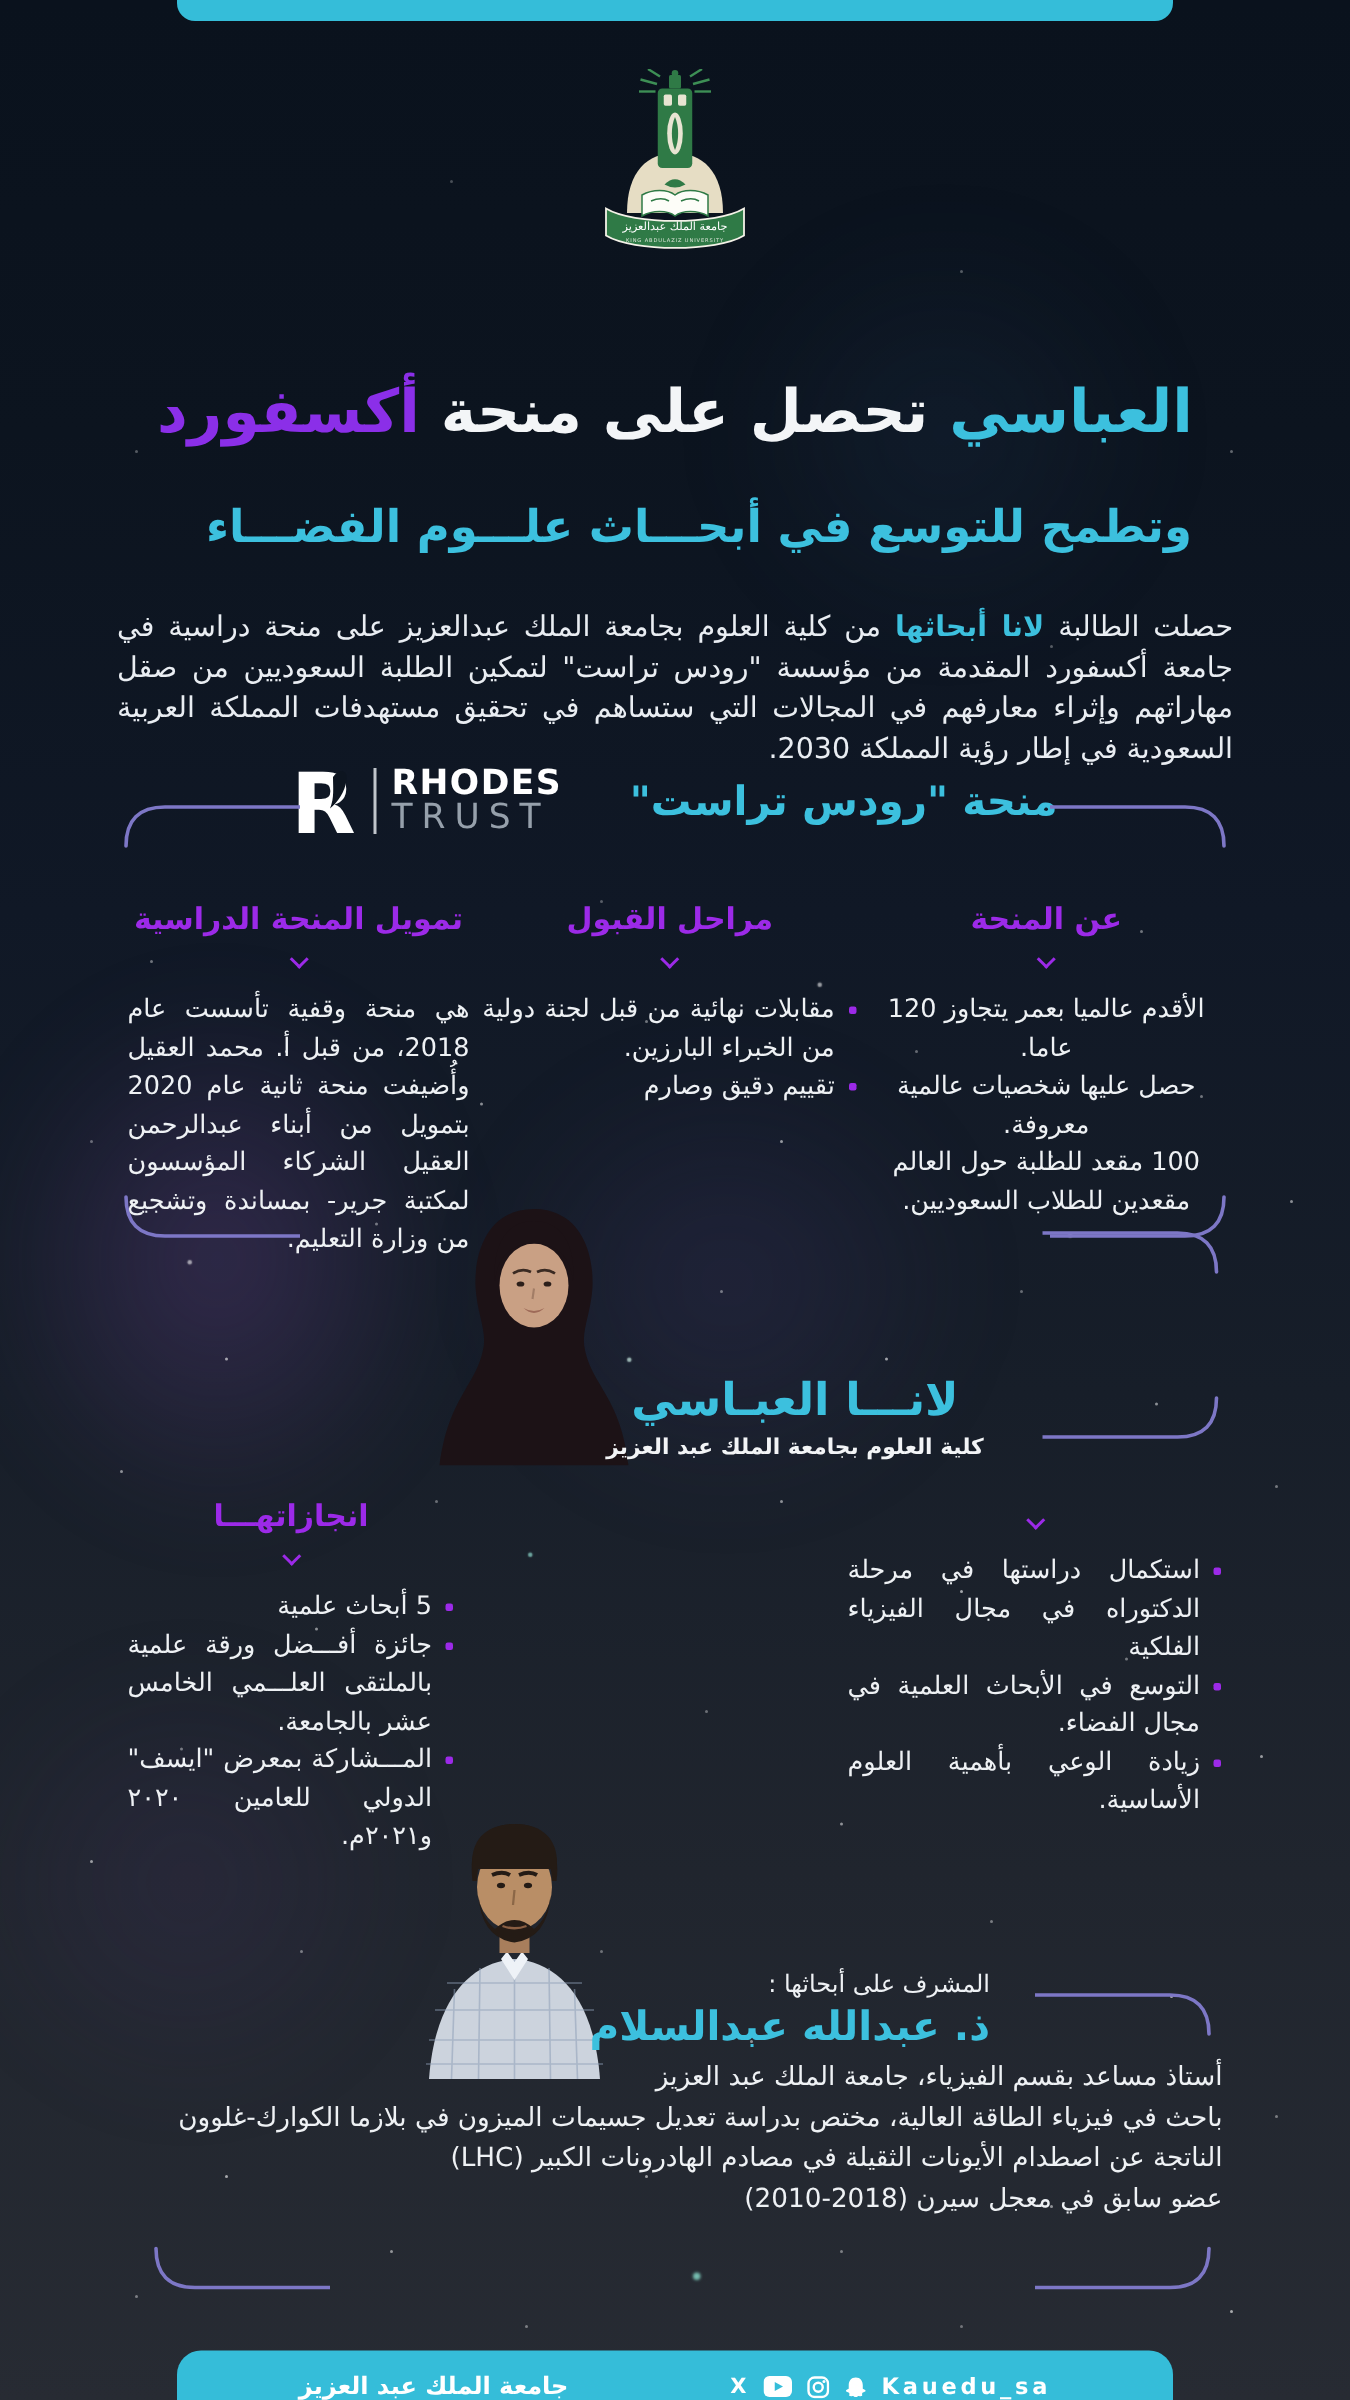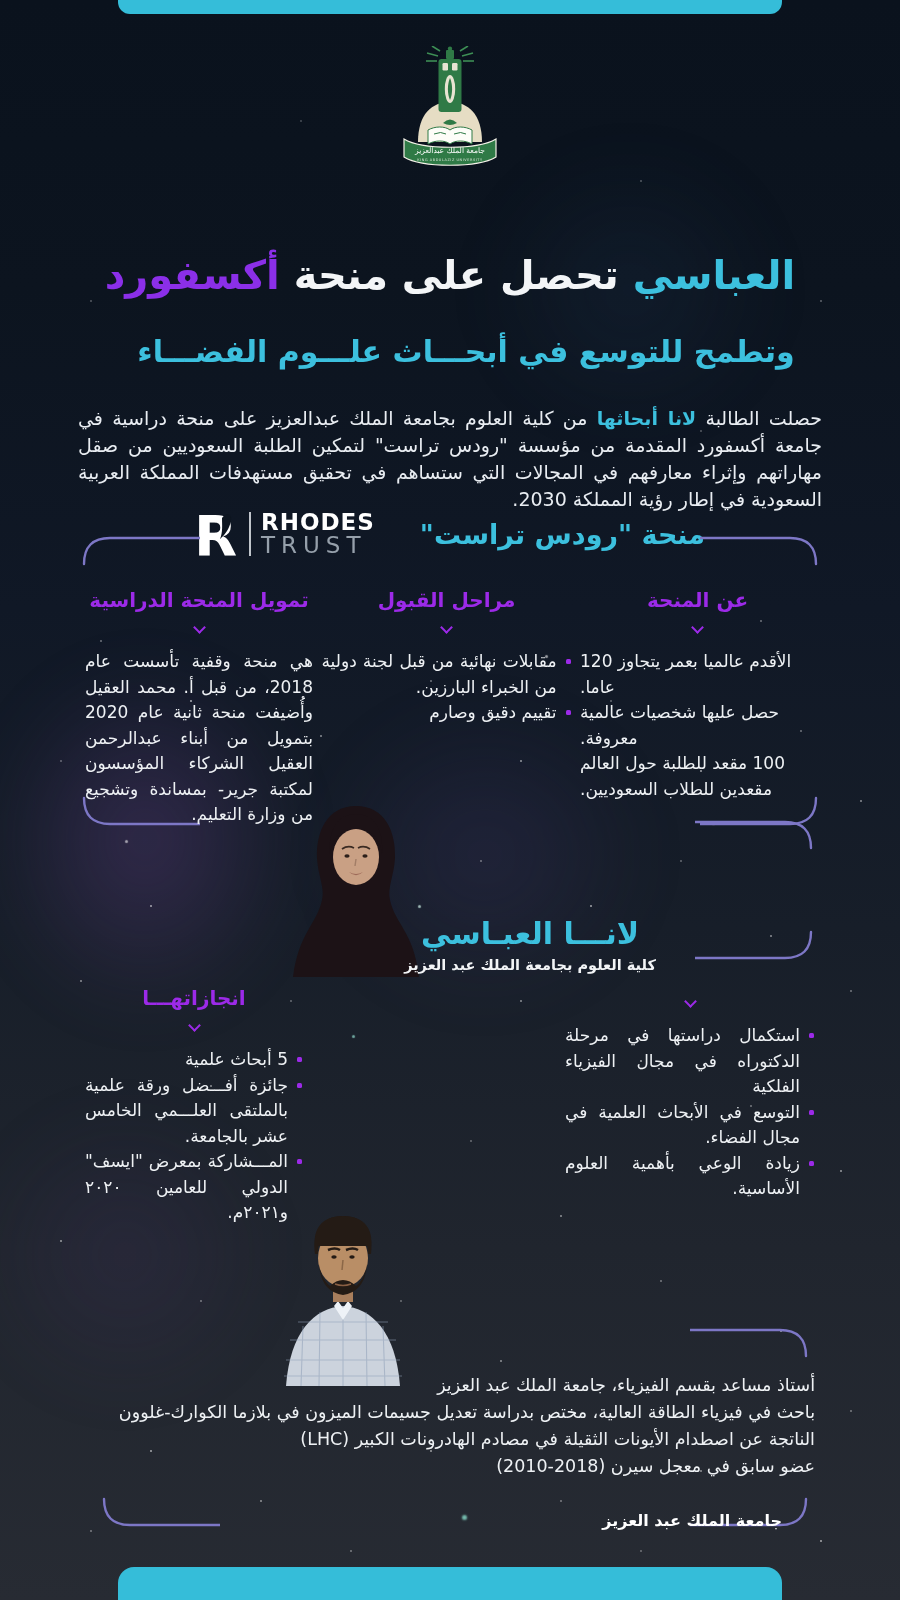--- a/index.html
+++ b/index.html
@@ -32,21 +32,21 @@
     760px 620px rgba(255,255,255,.4),200px 420px rgba(255,255,255,.25),700px 430px rgba(255,255,255,.3),
     820px 300px rgba(255,255,255,.35),90px 300px rgba(255,255,255,.3),640px 180px rgba(255,255,255,.3),
     300px 120px rgba(255,255,255,.25);}
   #stars2{position:absolute;top:0;left:0;width:3px;height:3px;border-radius:50%;
     box-shadow:463px 1516px 2px 1px rgba(140,230,210,.8),352px 1035px 1px 0 rgba(150,230,215,.7),
     418px 905px 1px 0 rgba(220,255,245,.7),712px 822px 1px 0 rgba(255,255,255,.7),
     545px 655px 1px 0 rgba(255,255,255,.6),125px 840px 1px 0 rgba(255,255,255,.6);}
   
   .topbar{position:absolute;left:118px;top:0;width:664px;height:14px;border-radius:0 0 12px 12px;}
   .footbar{position:absolute;left:118px;top:1567px;width:664px;height:33px;border-radius:16px 16px 0 0;
-    display:flex;direction:ltr;align-items:flex-end;justify-content:center;gap:108px;flex-direction:column;}
+    display:flex;direction:ltr;align-items:flex-end;justify-content:center;gap:108px;}
   .foot-univ{font-size:16px;font-weight:bold;color:#fff;}
   .foot-social{display:flex;align-items:center;gap:10px;color:#fff;}
   .foot-x{font-weight:bold;font-size:14px;letter-spacing:1px;}
   .foot-handle{font-size:15px;letter-spacing:2.5px;font-weight:bold;}
   
   .t1{position:absolute;top:212px;left:0;width:100%;text-align:center;font-size:25px;font-weight:bold;}
   .t2{position:absolute;top:252px;left:0;width:100%;text-align:center;font-size:40px;font-weight:bold;color:#f3f5f7;}
   .t3{position:absolute;top:334px;left:16px;width:100%;text-align:center;font-size:30px;font-weight:bold;}
   .intro{position:absolute;top:386px;left:78px;right:78px;font-size:19px;line-height:1.42;color:#e9edf2;text-align:justify;}
   
@@ -58,26 +58,26 @@
   .r-name1{color:#fff;font-weight:bold;font-size:23px;letter-spacing:1px;}
   .r-name2{color:#96a0ab;font-size:23px;letter-spacing:6px;}
   
   .corner{position:absolute;width:120px;height:30px;}
   .corner svg{display:block;}
   .flipX{transform:scaleX(-1);}
   .flipY{transform:scaleY(-1);}
   .flipXY{transform:scale(-1,-1);}
   
   .cols{position:absolute;left:85px;right:85px;display:flex;justify-content:space-between;}
-  .col{color:#eef1f4;}
+  .col{color:#eef1f4;margin-top:12px;}
   .col-h{text-align:center;font-size:20px;font-weight:bold;}
   .chev-wrap{text-align:center;margin-top:5px;}
   .chev{display:inline-block;width:7px;height:7px;border-right:2px solid #9c2ae8;border-bottom:2px solid #9c2ae8;transform:rotate(45deg);}
   .col-body{margin-top:13px;font-size:17px;line-height:1.5;}
-  .col-body p{margin:0;text-align:left;}
+  .col-body p{margin:0;text-align:center;}
   .col-body.just p{text-align:justify;}
   ul.blt{margin:0;padding:0;list-style:none;}
   ul.blt li{position:relative;padding-right:15px;text-align:justify;}
   ul.blt li::before{content:'';position:absolute;right:1px;top:10px;width:5px;height:5px;border-radius:1.5px;background:#9c2ae8;}
   
   .photo{position:absolute;}
   .lana-id{position:absolute;left:380px;top:916px;width:300px;text-align:center;}
   .lana-name{font-size:30px;font-weight:bold;}
   .lana-college{margin-top:6px;font-size:14.5px;font-weight:bold;color:#f2f4f6;}
   .sup-id{position:absolute;left:300px;top:1313px;width:360px;text-align:right;}
@@ -264,20 +264,24 @@
     <path d="M67,76 q8,3 16,0" stroke="#8a5f43" stroke-width="1.6" fill="none"></path>
     <path d="M75,8 C53,8 44,24 47,46 L50,46 C50,28 60,19 75,19 C90,19 100,28 100,46 L103,46 C106,24 97,8 75,8 Z" fill="#241b15"></path>
     <path d="M75,8 C53,8 45,22 47,38 L103,38 C105,22 97,8 75,8 Z" fill="#241b15"></path>
     <path d="M60,42 q7,-3 12,0" stroke="#241b15" stroke-width="2.6" fill="none"></path>
     <path d="M78,42 q7,-3 12,0" stroke="#241b15" stroke-width="2.6" fill="none"></path>
     <ellipse cx="66" cy="49" rx="2.7" ry="1.8" fill="#241b15"></ellipse>
     <ellipse cx="84" cy="49" rx="2.7" ry="1.8" fill="#241b15"></ellipse>
     <path d="M75,52 L74,62" stroke="rgba(70,45,25,.4)" stroke-width="1.5" fill="none"></path>
   </svg>
 
+  <div class="sup-id">
+    <div class="sup-label">المشرف على أبحاثها :</div>
+    <div class="sup-name" style="color:#3cc0de">ذ. عبدالله عبدالسلام</div>
+  </div>
 
   <div class="corner flipX" style="left:690px;top:1328px">
       <svg width="120" height="30" viewBox="0 0 120 30">
         <path d="M120,2 L30,2 Q4,2 4,28" fill="none" stroke="#7d77c6" stroke-width="2.4" stroke-linecap="round"></path>
       </svg>
     </div>
 
   <div class="bio">
     <div>أستاذ مساعد بقسم الفيزياء، جامعة الملك عبد العزيز</div>
     <div>باحث في فيزياء الطاقة العالية، مختص بدراسة تعديل جسيمات الميزون في بلازما الكوارك-غلوون</div>

